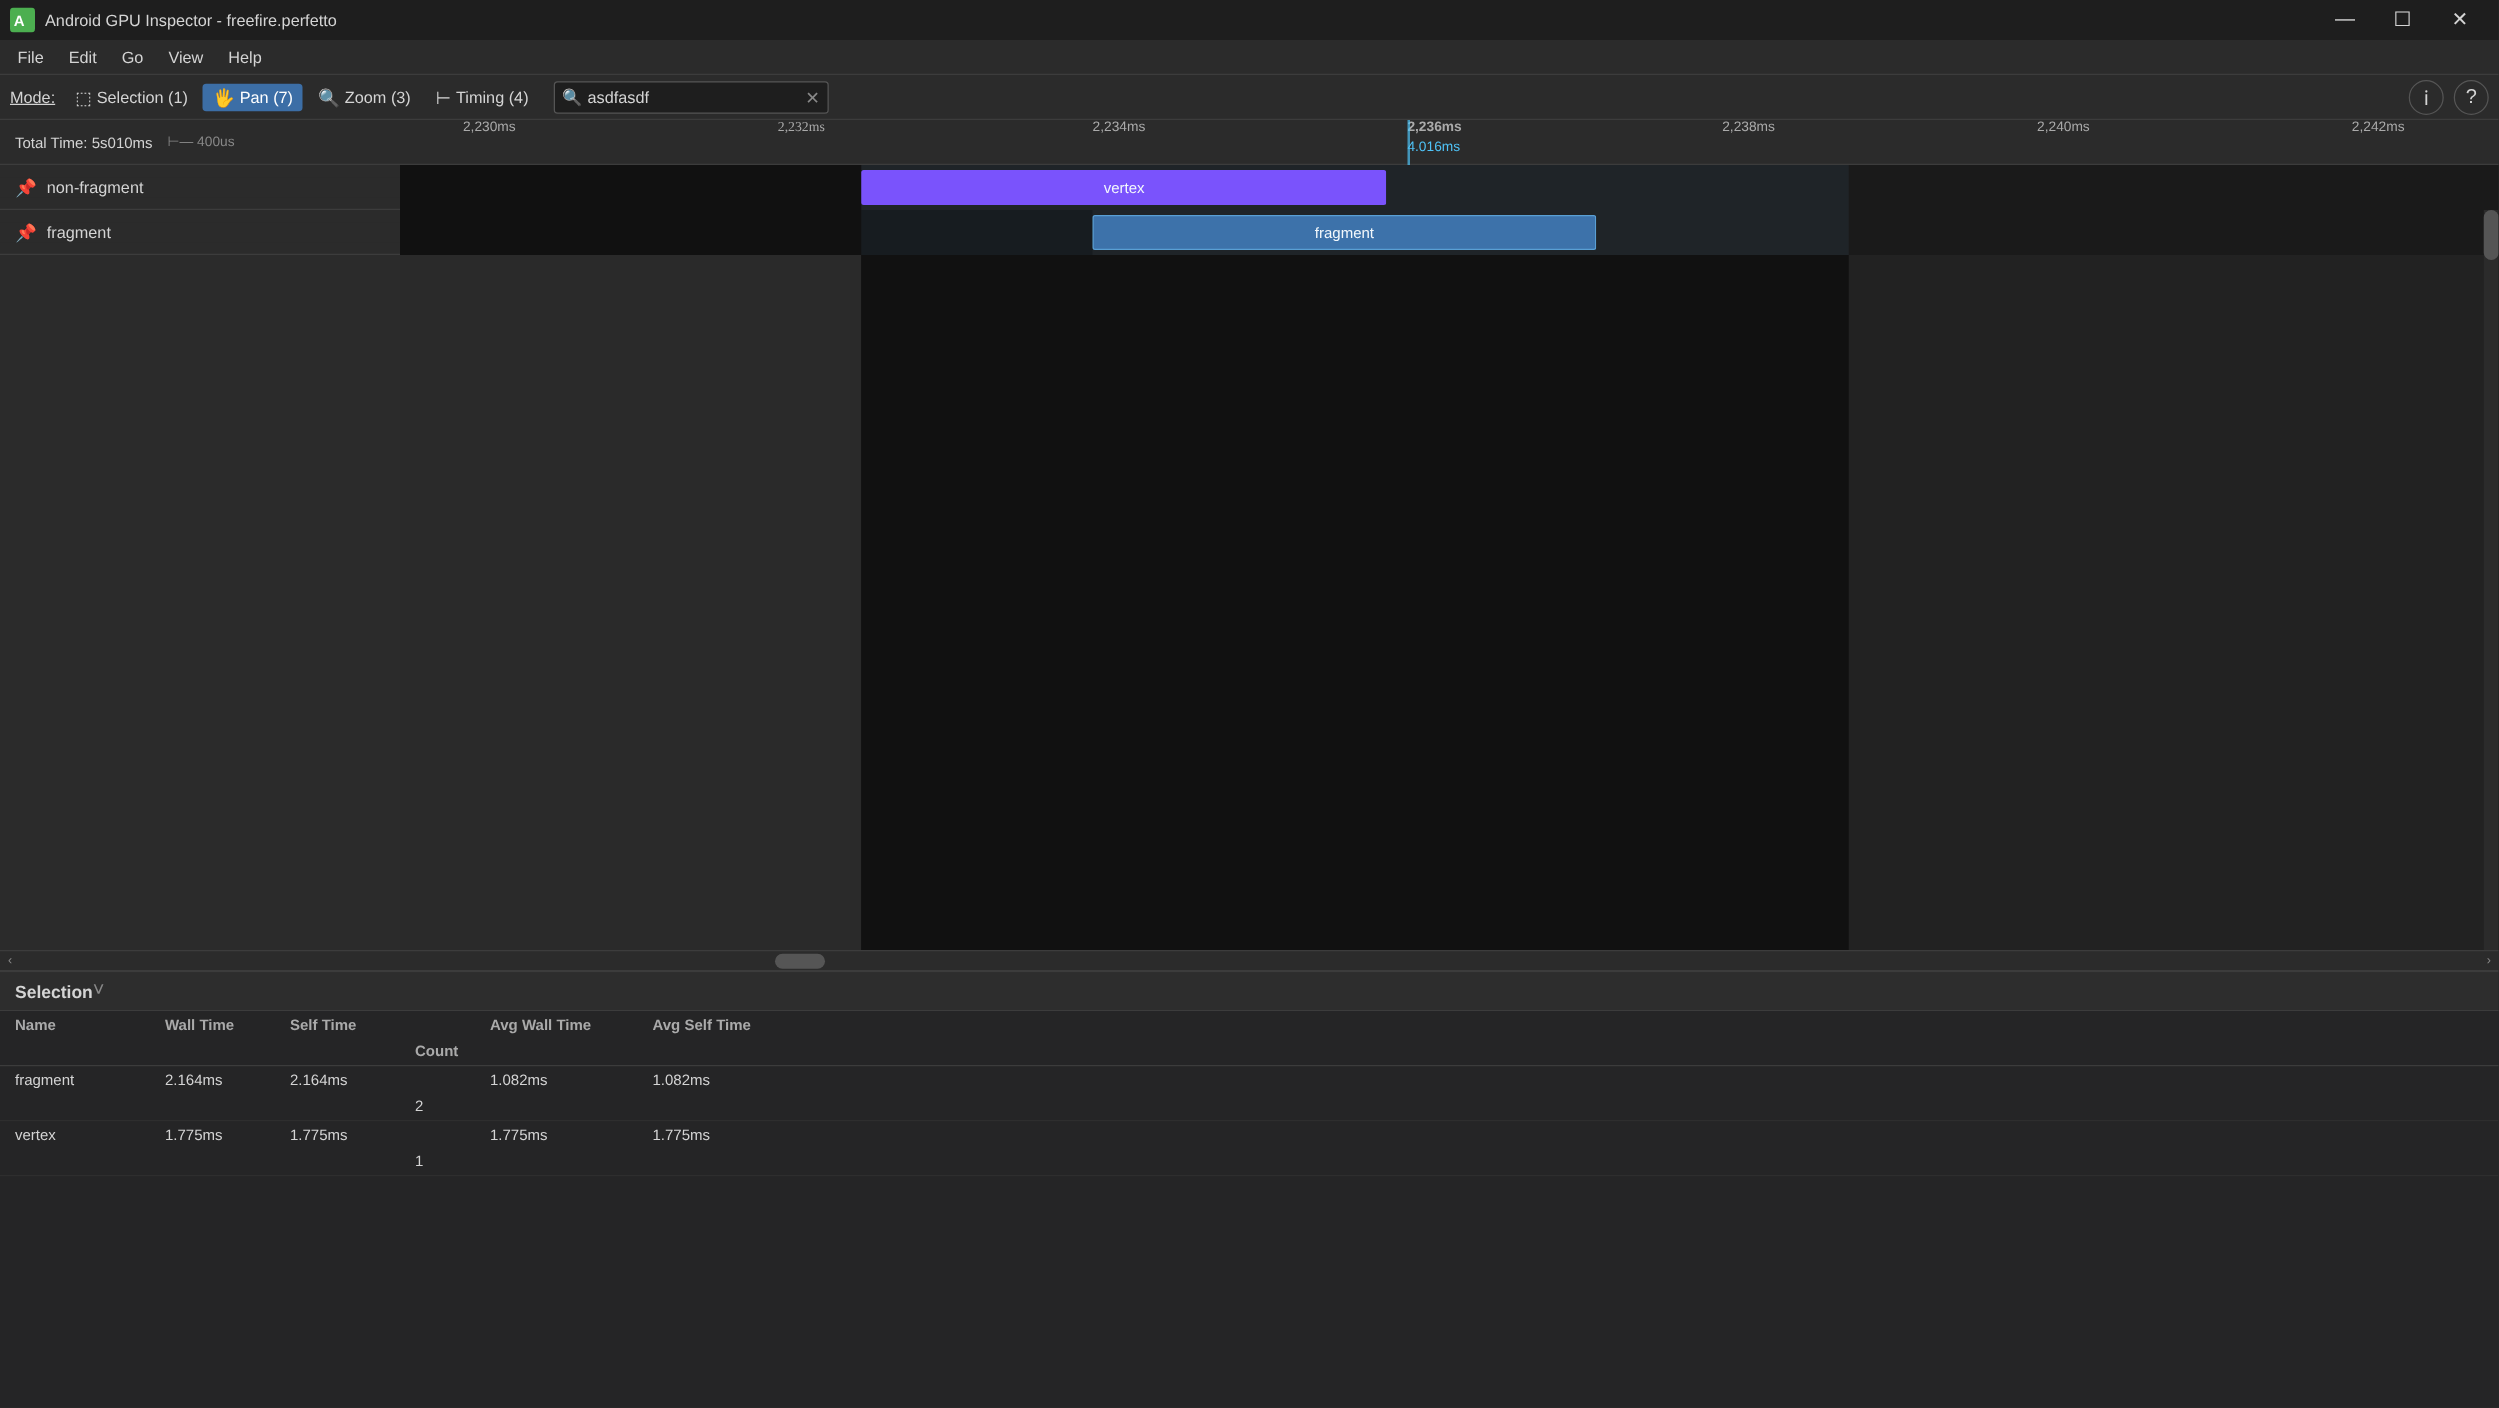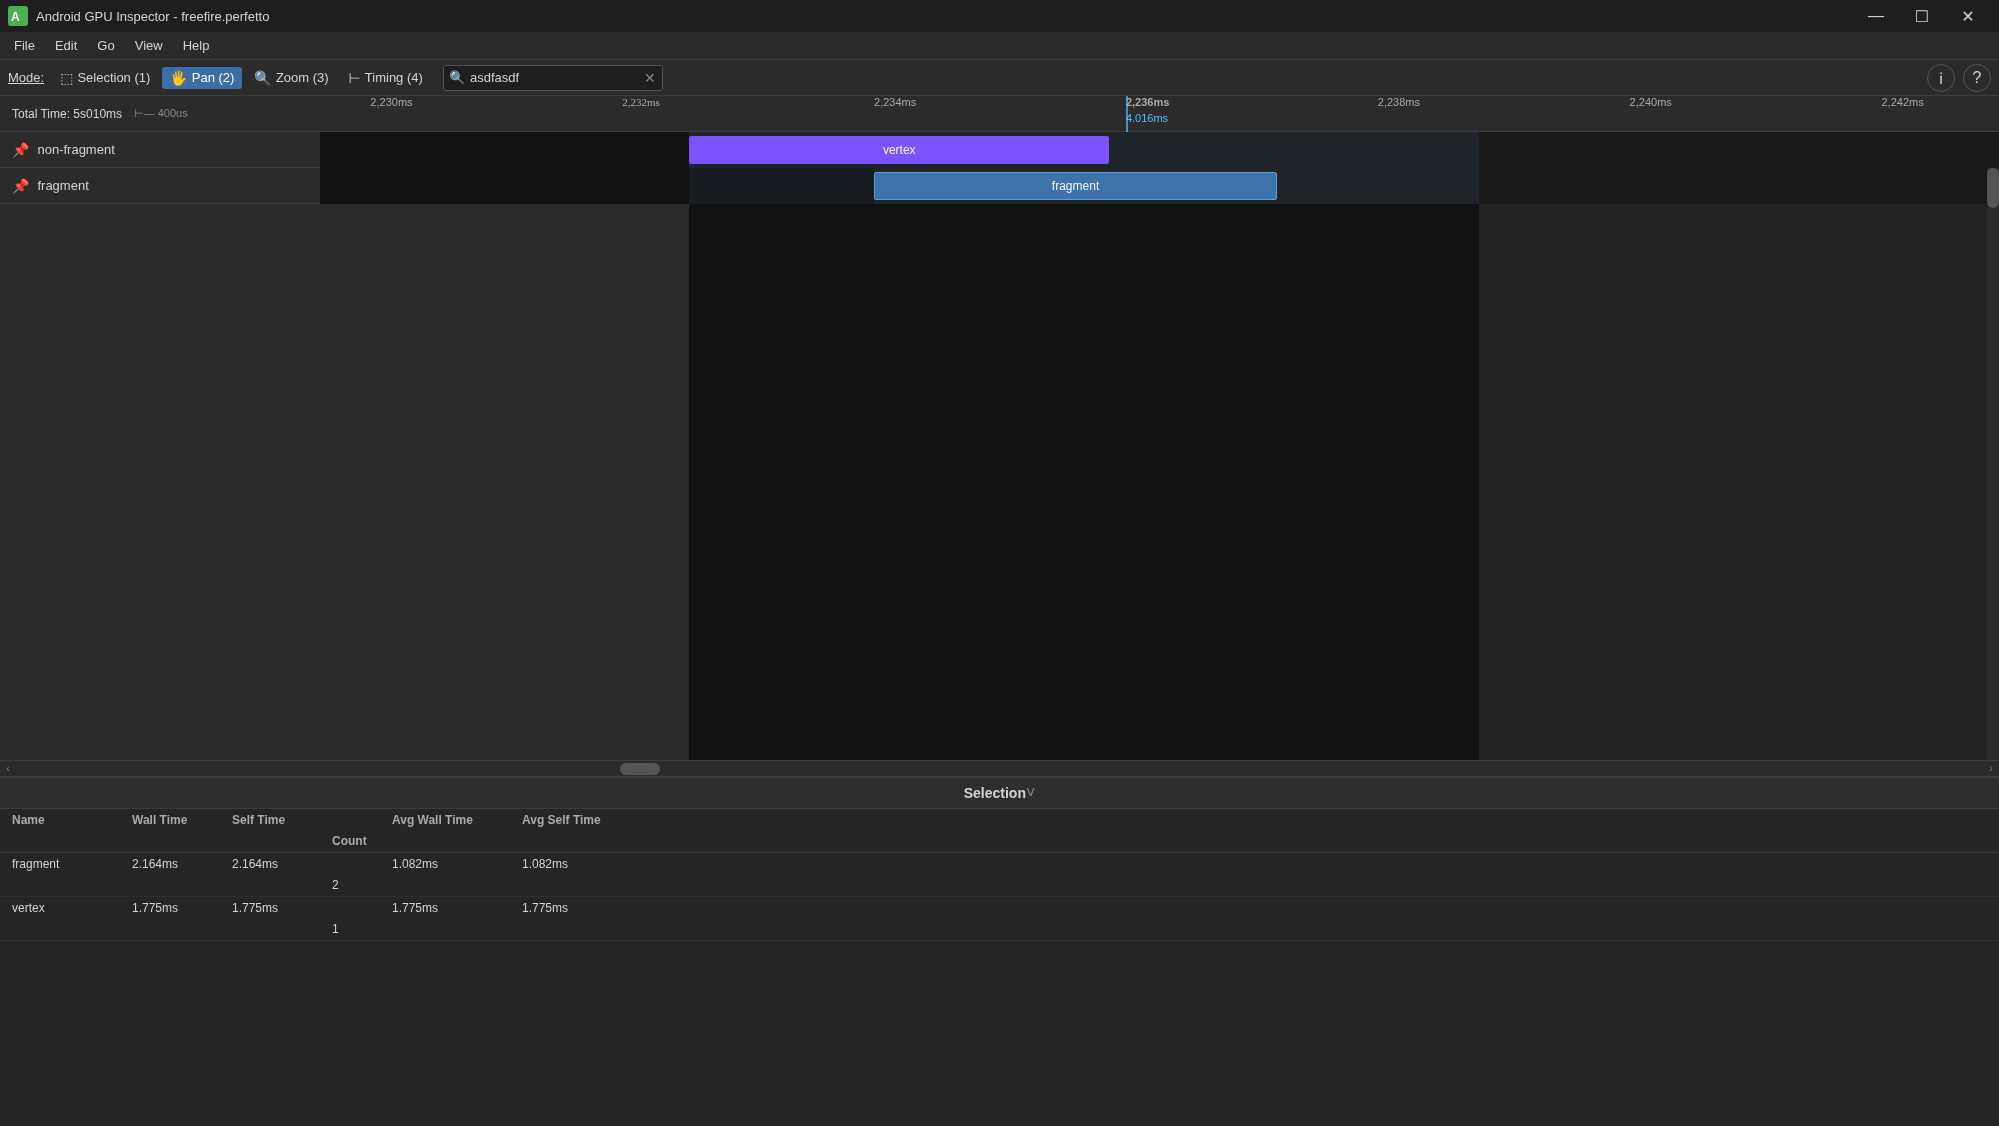--- a/index.html
+++ b/index.html
@@ -213,21 +213,21 @@
       background: #252526;
       border-top: 2px solid #3c3c3c;
       flex: 1;
       min-height: 120px;
       display: flex;
       flex-direction: column;
     }
     #selection-header {
       display: flex;
       align-items: center;
-      justify-content: center;
+      justify-content: flex-start;
       padding: 6px 12px;
       border-bottom: 1px solid #3c3c3c;
       background: #2d2d2d;
     }
     #selection-title { font-size: 14px; font-weight: bold; color: #d4d4d4; }
     #selection-collapse { cursor: pointer; color: #888; font-size: 16px; }
     #selection-table-header {
       display: flex;
       padding: 4px 12px;
       border-bottom: 1px solid #3c3c3c;
@@ -309,21 +309,21 @@
 </div>
 
 <div id="toolbar">
   <span id="mode-label">Mode:</span>
   <div class="mode-btn">
     <span style="font-size:14px;">⬚</span>
     <span>Selection (1)</span>
   </div>
   <div class="mode-btn active">
     <span style="font-size:14px;">🖐</span>
-    <span>Pan (2)</span>
+    <span>Pan (7)</span>
   </div>
   <div class="mode-btn">
     <span style="font-size:14px;">🔍</span>
     <span>Zoom (3)</span>
   </div>
   <div class="mode-btn">
     <span style="font-size:14px;">⊢</span>
     <span>Timing (4)</span>
   </div>
   <div id="search-box">

